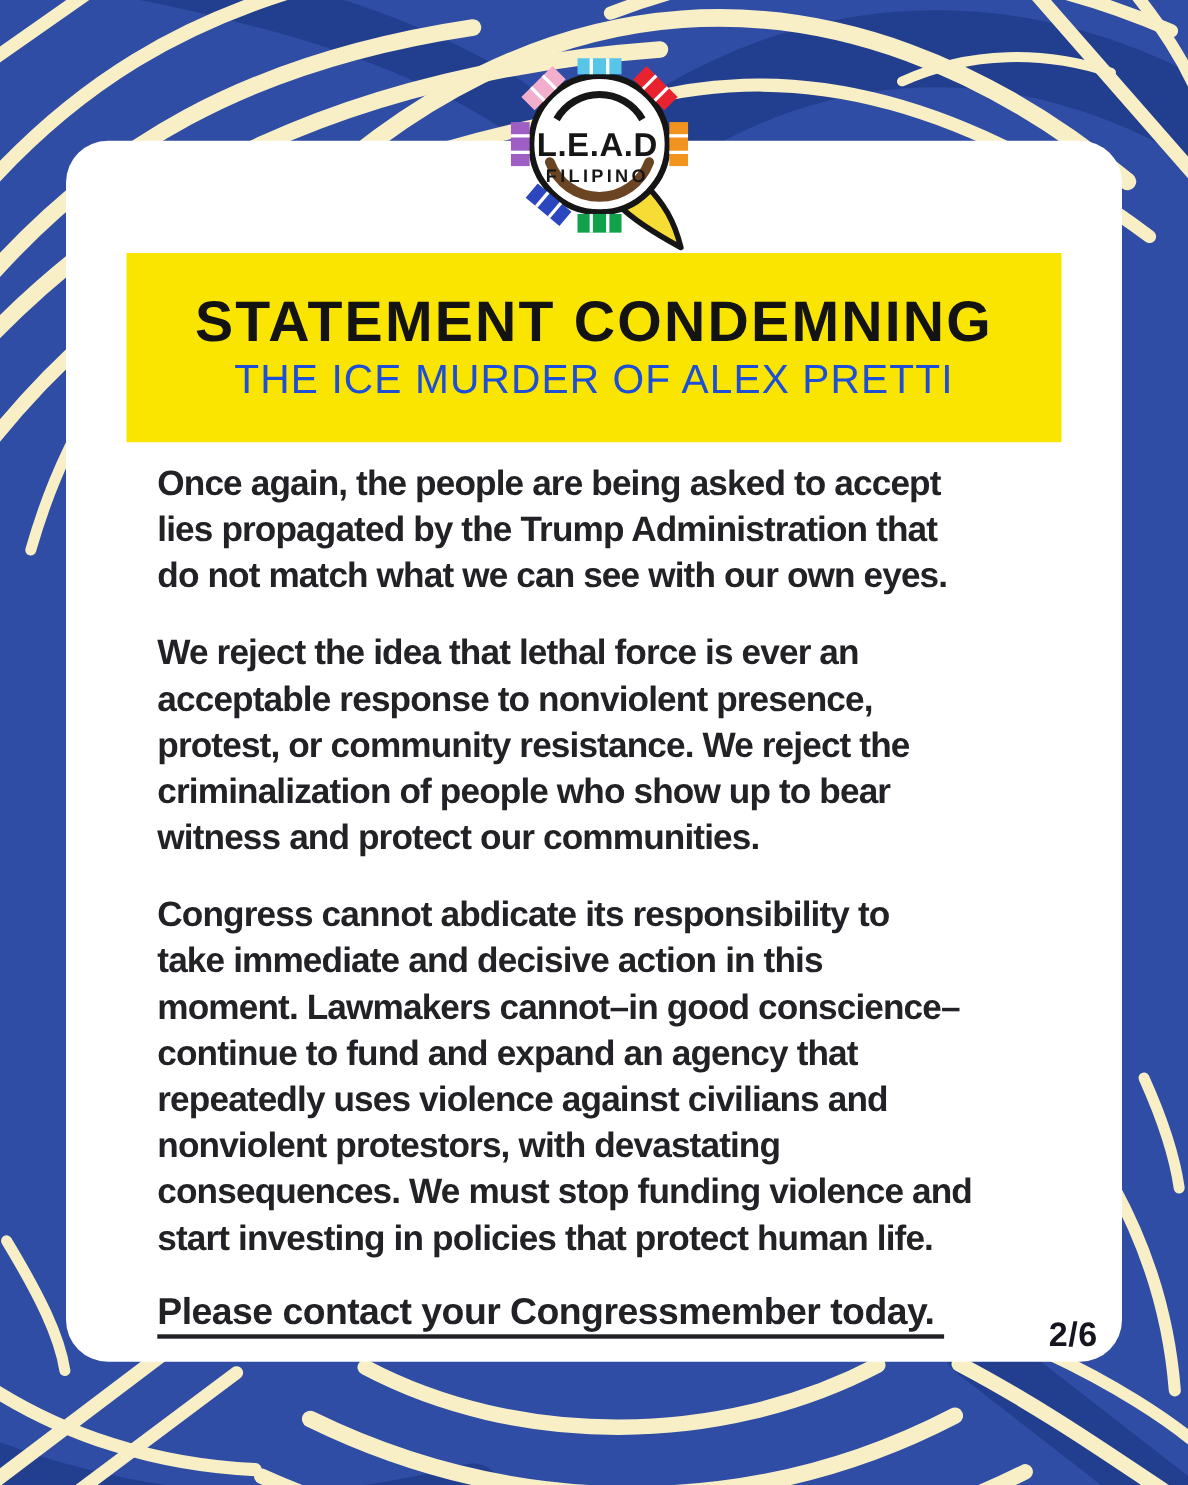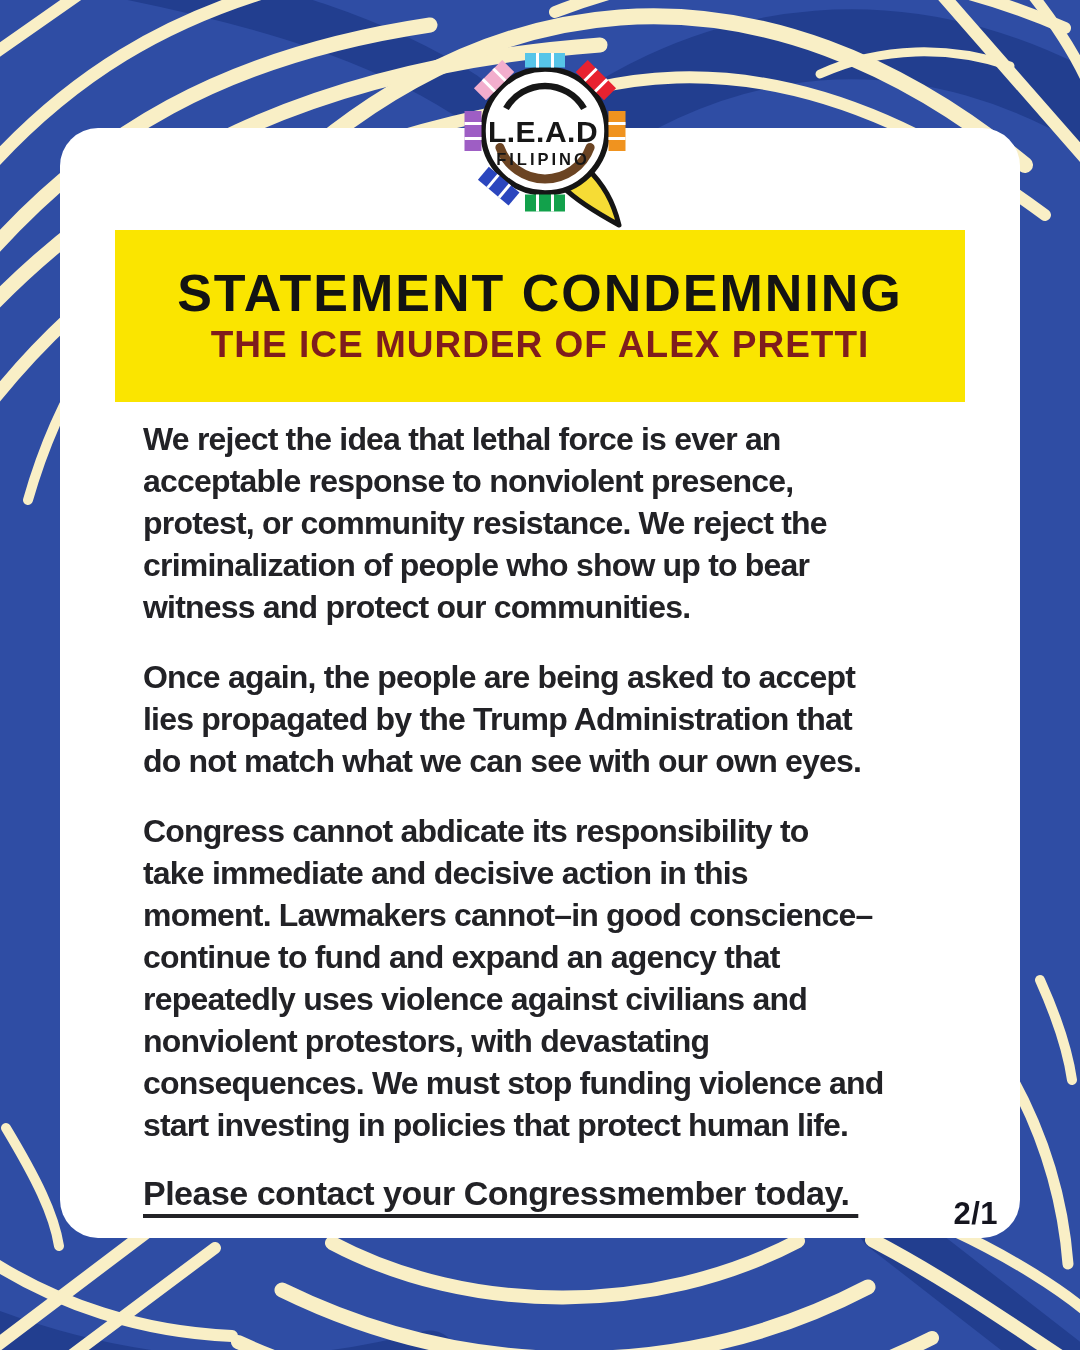--- a/index.html
+++ b/index.html
@@ -31,21 +31,21 @@
     position:absolute; left:55px; top:102px; width:850px; height:172px;
     background:var(--banner-yellow);
     display:flex; flex-direction:column; align-items:center; justify-content:center;
     text-align:center;
   }
   .banner-title{
     font-size:52px; font-weight:800; letter-spacing:2px; color:#131313;
     line-height:1.05; white-space:nowrap;
   }
   .banner-subtitle{
-    font-size:37px; font-weight:700; letter-spacing:1px; color:#7f1d1d;
+    font-size:37px; font-weight:400; letter-spacing:1px; color:#1d4ed8;
     margin-top:4px; white-space:nowrap;
   }
   .body-text{
     position:absolute; left:83px; top:290px; width:845px;
     color:var(--text-dark);
   }
   .para{
     margin:0 0 28px 0;
     font-size:32px; font-weight:700; line-height:42px; letter-spacing:-0.8px;
     white-space:pre-line;
@@ -107,40 +107,40 @@
   </svg>
 
   <div class="card">
 
     <div class="banner">
       <div class="banner-title">STATEMENT CONDEMNING</div>
       <div class="banner-subtitle">THE ICE MURDER OF ALEX PRETTI</div>
     </div>
 
     <div class="body-text">
+      <p class="para">Once again, the people are being asked to accept
+lies propagated by the Trump Administration that
+do not match what we can see with our own eyes.</p>
       <p class="para">We reject the idea that lethal force is ever an
 acceptable response to nonviolent presence,
 protest, or community resistance. We reject the
 criminalization of people who show up to bear
 witness and protect our communities.</p>
-      <p class="para">Once again, the people are being asked to accept
-lies propagated by the Trump Administration that
-do not match what we can see with our own eyes.</p>
       <p class="para">Congress cannot abdicate its responsibility to
 take immediate and decisive action in this
 moment. Lawmakers cannot–in good conscience–
 continue to fund and expand an agency that
 repeatedly uses violence against civilians and
 nonviolent protestors, with devastating
 consequences. We must stop funding violence and
 start investing in policies that protect human life.</p>
       <p class="cta">Please contact your Congressmember today.&nbsp;</p>
     </div>
 
-    <div class="page-indicator">2/1</div>
+    <div class="page-indicator">2/6</div>
   </div>
 
   <svg class="logo" viewBox="0 0 184 195" aria-hidden="true">
     <g>
 
       <path d="M 131,114 C 149,132 158,148 164,172 C 142,160 122,148 108,134 Z" style="fill:var(--logo-yellow)" stroke="#151515" stroke-width="5" stroke-linejoin="round"></path>
 
       <circle cx="90" cy="78" r="62" fill="#FFFFFF" stroke="#151515" stroke-width="5.5"></circle>
 
       <g transform="translate(90,6)">

